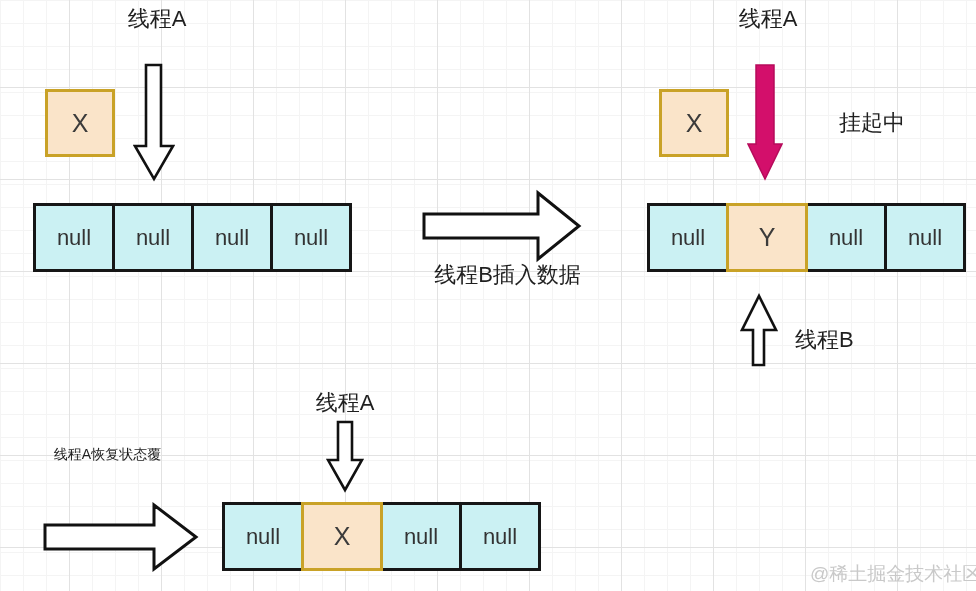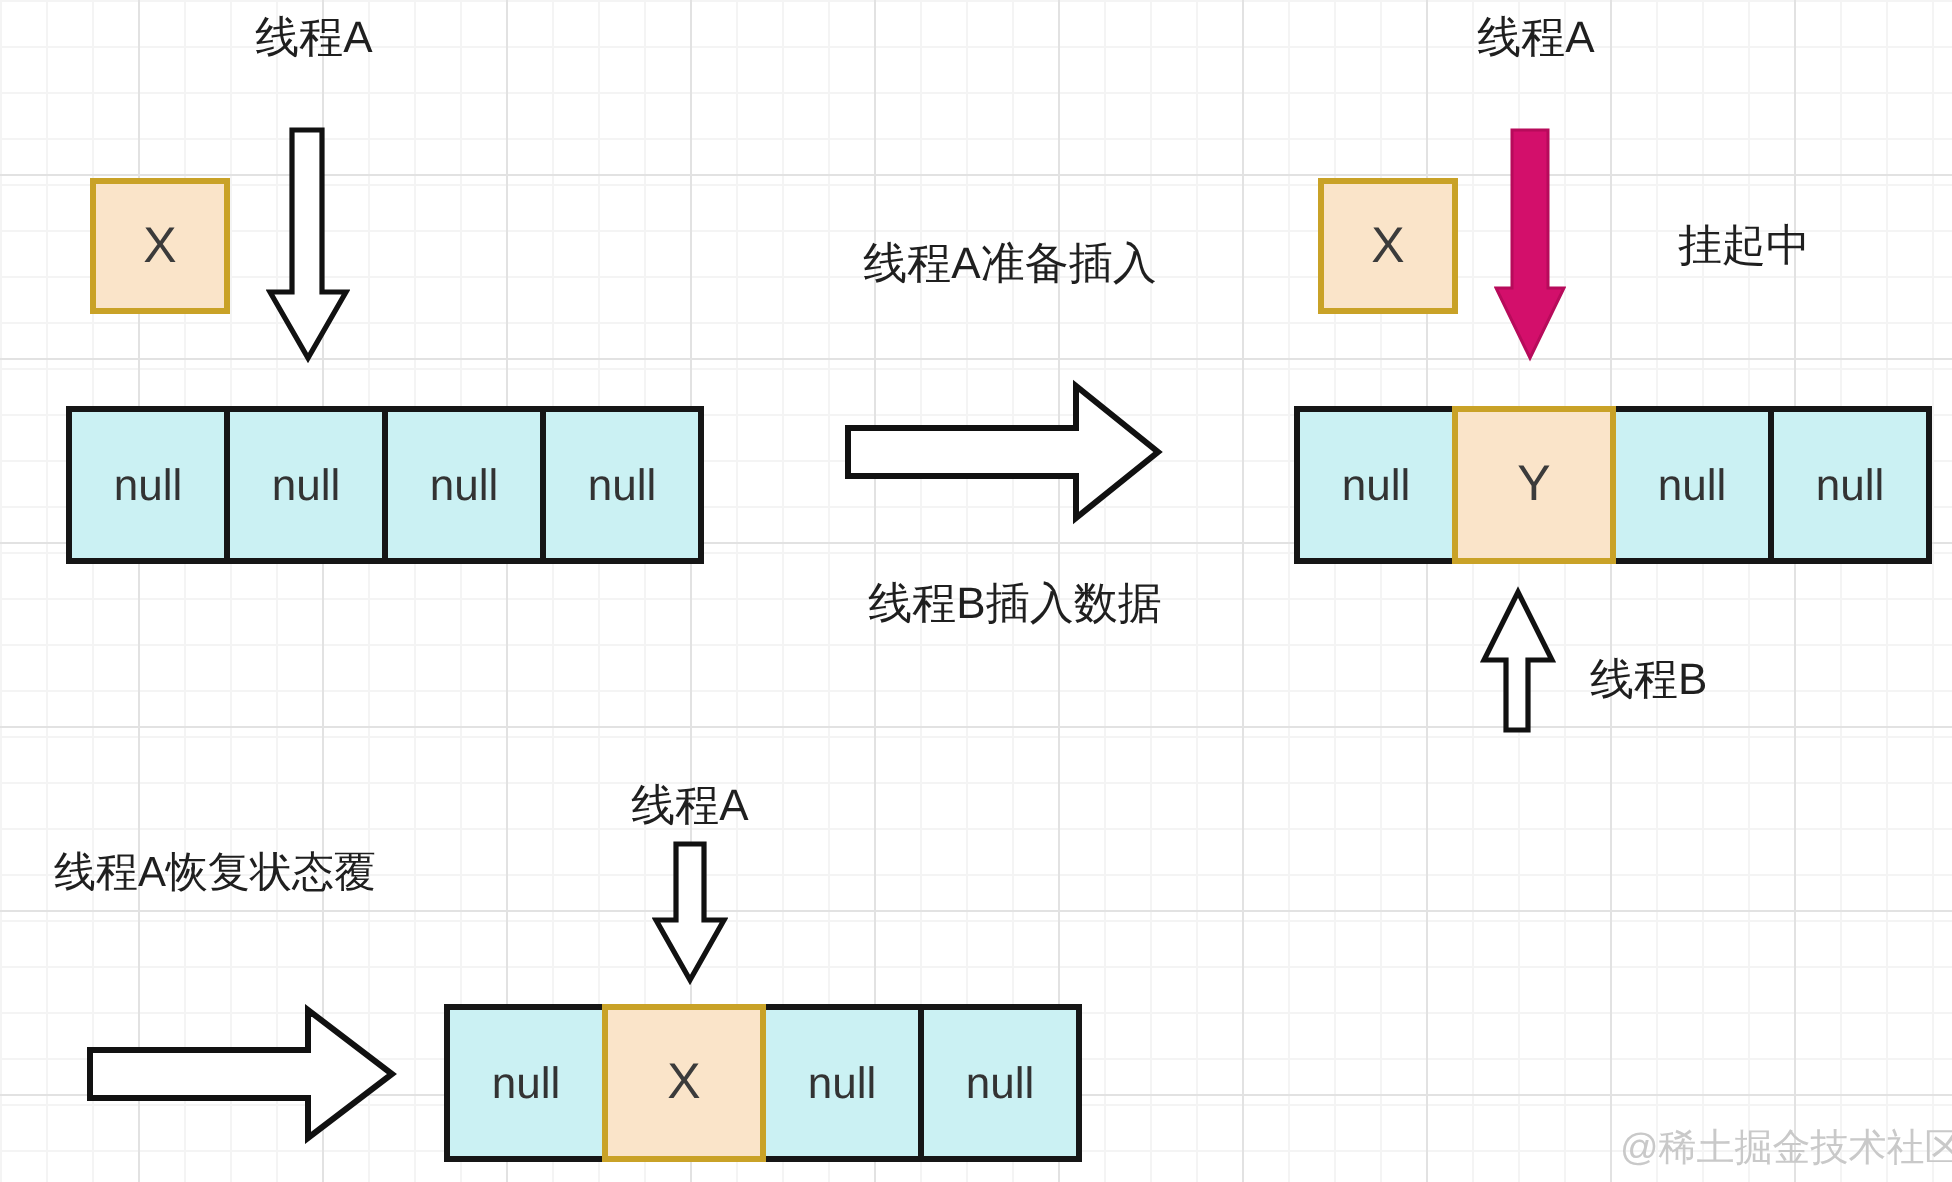--- a/index.html
+++ b/index.html
@@ -36,21 +36,21 @@
   }
   .value-box{
     width:64px;height:62px;
     background:#FAE4C9;
     border:3px solid #C9A227;
     display:flex;align-items:center;justify-content:center;
     font-size:25px;color:#3b3b3b;
   }
   .bucket-row{display:flex;}
   .cell{
-    width:82px;height:79px;
+    width:82px;height:69px;
     box-sizing:border-box;
     border:3px solid #161616;
     margin-left:-3px;
     background:#CBF1F3;
     display:flex;align-items:center;justify-content:center;
     font-size:22px;color:#333333;
   }
   .cell:first-child{margin-left:0;}
   .cell.filled{
     background:#FAE4C9;
@@ -91,30 +91,29 @@
       </div>
     <div class="cell">
         <span>null</span>
       </div>
     <div class="cell">
         <span>null</span>
       </div>
   </div>
 
   <div class="abs caption" style="left:400px;top:118px;width:210px;">
-    <div>线程A准备插入</div>
   </div>
 
   <span class="abs" style="left:421px;top:189px;">
     <svg width="162" height="74" viewBox="0 0 162 74">
       <polygon points="3,25 117,25 117,4 158,37 117,70 117,49 3,49" fill="#ffffff" stroke="#111111" stroke-width="3" stroke-linejoin="miter"></polygon>
     </svg>
   </span>
 
-  <div class="abs caption" style="left:405px;top:288px;width:205px;">线程B插入数据</div>
+  <div class="abs caption" style="left:405px;top:261px;width:205px;">线程B插入数据</div>
 
   <div class="abs label" style="left:723px;top:6px;width:90px;">线程A</div>
 
   <span class="abs" style="left:747px;top:63px;">
     <svg width="36" height="119" viewBox="0 0 36 119">
       <polygon points="9,2 27,2 27,81 35,81 18,116 1,81 9,81" fill="#D30F6B" stroke="#B70B5B" stroke-width="1.5" stroke-linejoin="miter"></polygon>
     </svg>
   </span>
 
   <div class="abs label" style="left:806px;top:110px;margin-left:33px;">挂起中</div>
@@ -139,21 +138,21 @@
   </div>
 
   <span class="abs" style="left:740px;top:293px;">
     <svg width="38" height="75" viewBox="0 0 38 75">
       <polygon points="13,72 13,37 2,37 19,3 36,37 24,37 24,72" fill="#ffffff" stroke="#111111" stroke-width="2.6" stroke-linejoin="miter"></polygon>
     </svg>
   </span>
 
   <div class="abs label" style="left:795px;top:327px;text-align:right;">线程B</div>
 
-  <div class="abs caption" style="left:5px;top:424px;width:205px;font-size:21px;line-height:25px;">
+  <div class="abs caption" style="left:5px;top:442px;width:205px;font-size:14px;line-height:25px;">
     <div>线程A恢复状态覆</div>
   </div>
 
   <span class="abs" style="left:42px;top:502px;">
     <svg width="158" height="70" viewBox="0 0 158 70">
       <polygon points="3,23 112,23 112,3 154,35 112,67 112,47 3,47" fill="#ffffff" stroke="#111111" stroke-width="3" stroke-linejoin="miter"></polygon>
     </svg>
   </span>
 
   <div class="abs label" style="left:300px;top:390px;width:90px;">线程A</div>

